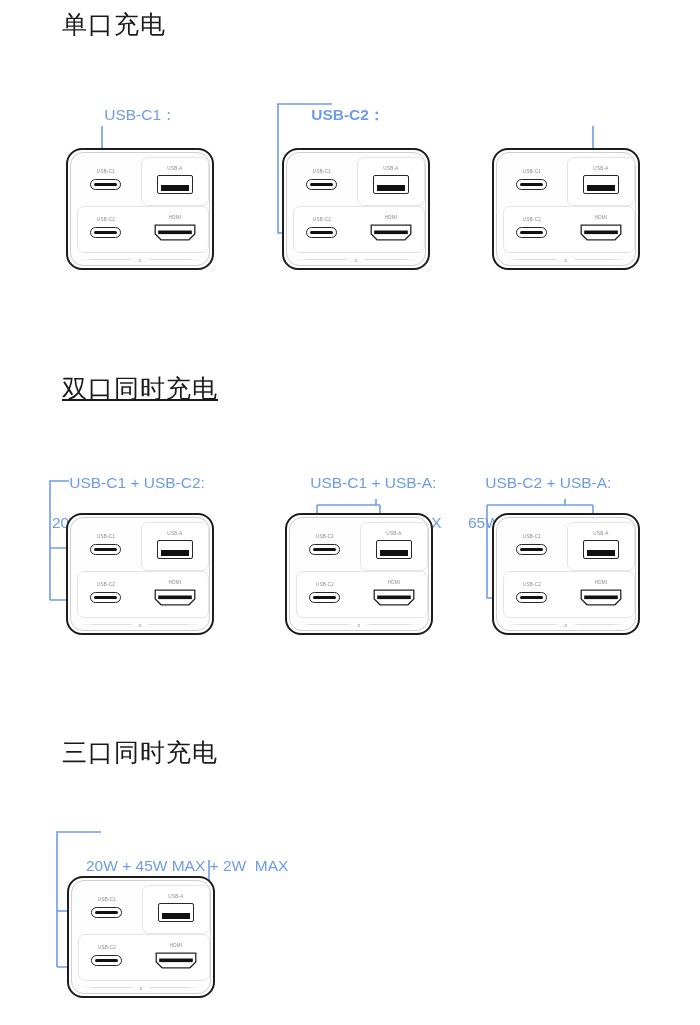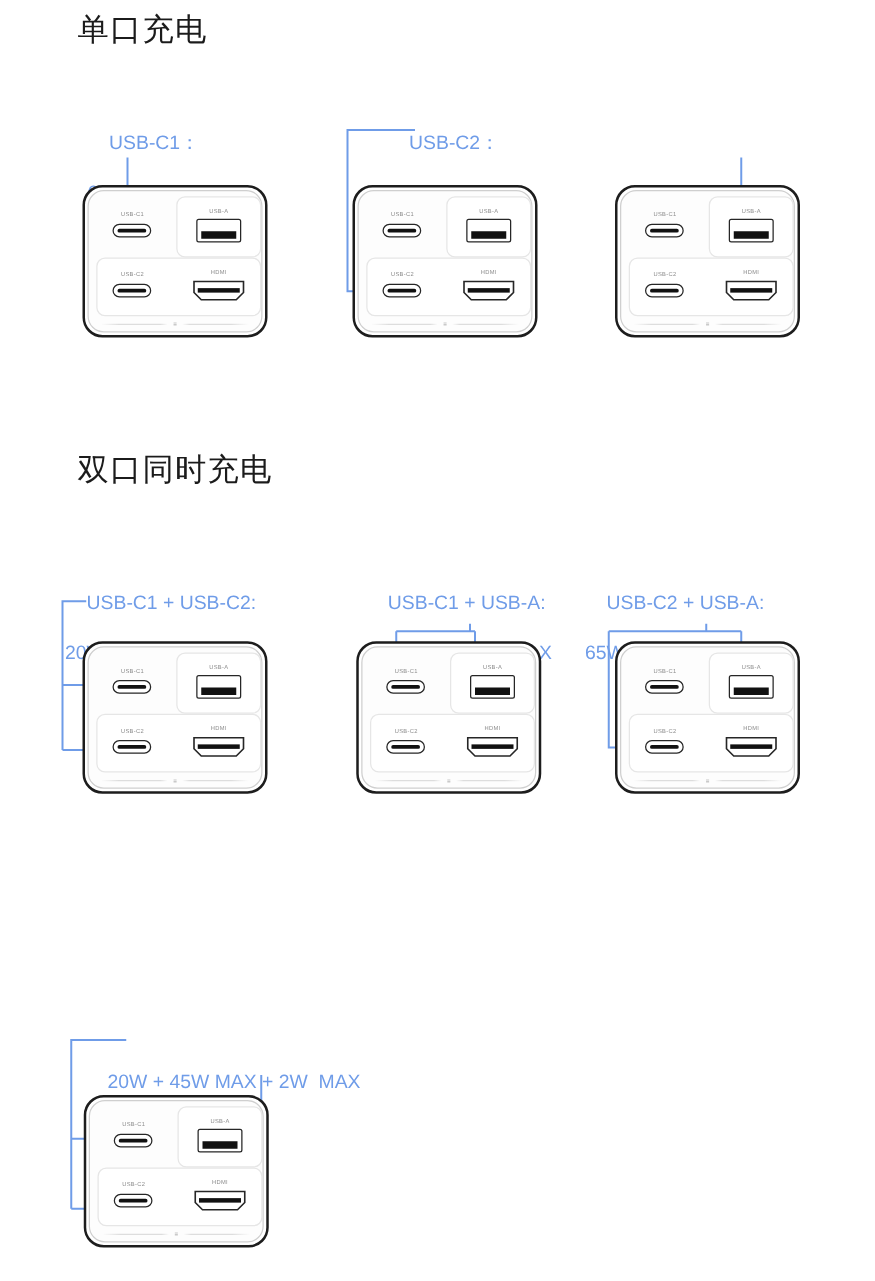--- a/index.html
+++ b/index.html
@@ -201,26 +201,26 @@
       <circle cx="526" cy="598" r="3.6"></circle>
 
       <circle cx="101" cy="911" r="3.6"></circle>
       <circle cx="101" cy="967" r="3.6"></circle>
       <circle cx="177" cy="911" r="3.6"></circle>
     </g>
   </svg>
 
   <div class="section-title" style="left:62px; top:12px;">单口充电</div>
 
-  <div class="label" style="left:70px; top:85px;">
+  <div class="label" style="left:87px; top:85px;">
     <span>USB-C1：</span>
     <span class="l2">67W MAX</span>
   </div>
 
-  <div class="label" style="left:310px; top:85px;">
+  <div class="label" style="left:294px; top:85px;font-weight:bold;">
     <span>USB-C2：</span>
     <span class="l2">67W MAX</span>
   </div>
 
 
   <div class="device" style="left:66px; top:148px;">
     <div class="shell"></div>
     <div class="shell-inner"></div>
     <div class="face">
       <div class="panel panel-tr"></div>
@@ -288,21 +288,21 @@
         <svg viewBox="0 0 42 17">
             <path d="M1.2,1.2 L40.8,1.2 L40.8,10 L35,15.8 L7,15.8 L1.2,10 Z" fill="#fff" stroke="#262626" stroke-width="1.3"></path>
             <rect x="4.2" y="6.5" width="33.6" height="3.6" fill="#111"></rect>
           </svg>
       </div>
       <div class="brandline"></div>
       <div class="brandmark">≡</div>
     </div>
   </div>
 
-  <div class="section-title" style="left:62px; top:364px;">双口同时充电</div>
+  <div class="section-title" style="left:62px; top:376px;text-decoration:underline;">双口同时充电</div>
 
   <div class="label" style="left:52px; top:453px;">
     <span>USB-C1 + USB-C2:</span>
     <span class="l2">20W MAX + 45W MAX</span>
   </div>
 
   <div class="label" style="left:293px; top:453px;">
     <span>USB-C1 + USB-A:</span>
     <span class="l2">65W MAX + 2W MAX</span>
   </div>
@@ -377,20 +377,21 @@
         <svg viewBox="0 0 42 17">
             <path d="M1.2,1.2 L40.8,1.2 L40.8,10 L35,15.8 L7,15.8 L1.2,10 Z" fill="#fff" stroke="#262626" stroke-width="1.3"></path>
             <rect x="4.2" y="6.5" width="33.6" height="3.6" fill="#111"></rect>
           </svg>
       </div>
       <div class="brandline"></div>
       <div class="brandmark">≡</div>
     </div>
   </div>
 
+  <div class="section-title" style="left:62px; top:740px;">三口同时充电</div>
 
   <div class="label" style="left:86px; top:816px;">
     <span class="l2">20W + 45W MAX + 2W  MAX</span>
   </div>
 
   <div class="device" style="left:67px; top:876px;">
     <div class="shell"></div>
     <div class="shell-inner"></div>
     <div class="face">
       <div class="panel panel-tr"></div>

